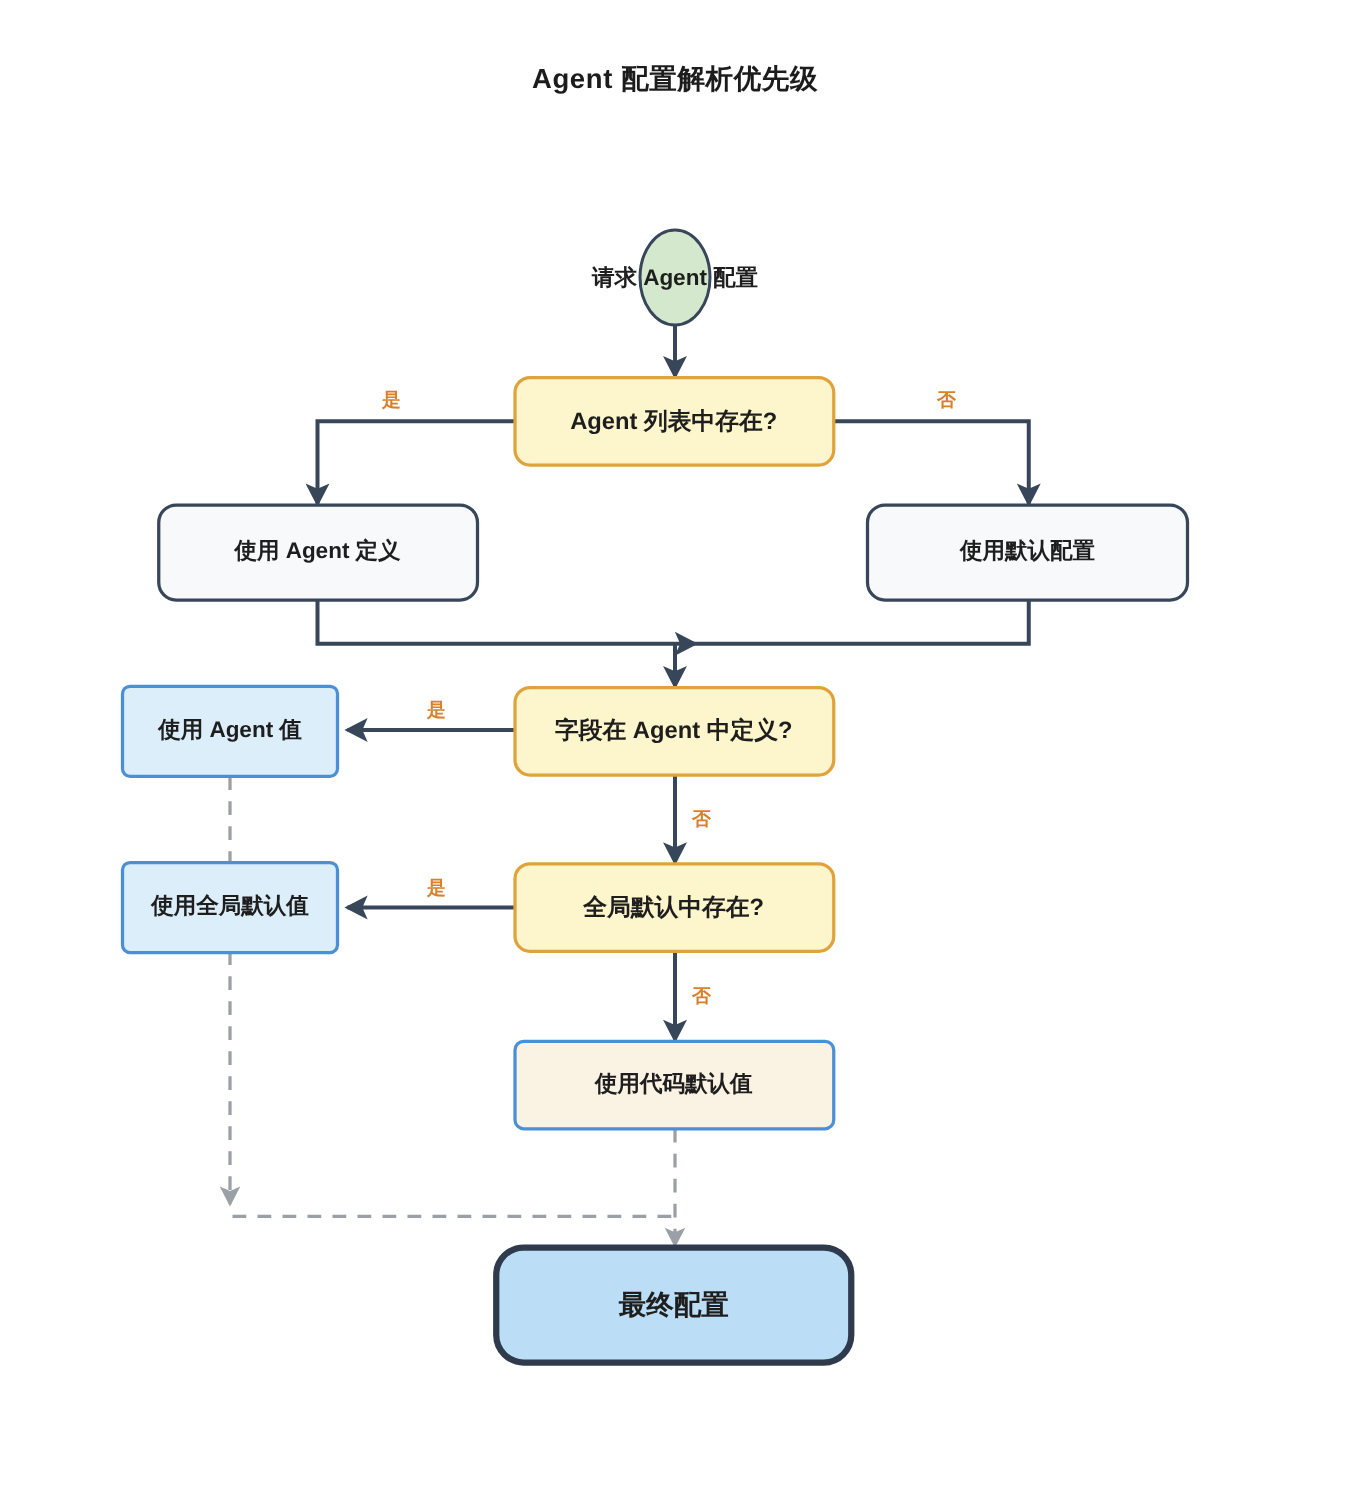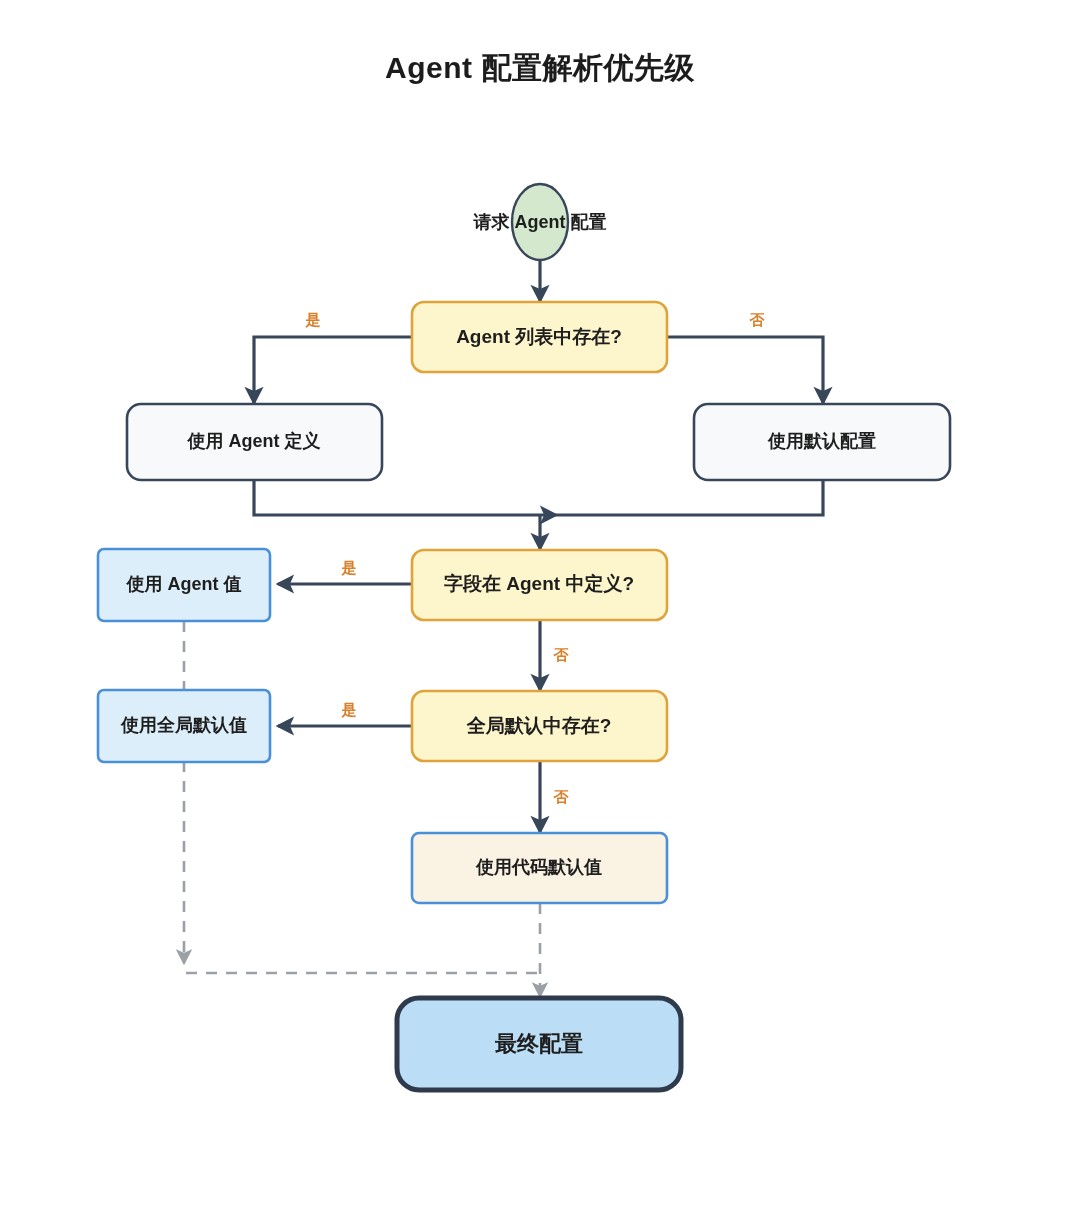--- a/index.html
+++ b/index.html
@@ -19,21 +19,21 @@
     width: 1080px;
     height: 1208px;
     background: #ffffff;
   }
   .diagram-title {
     position: absolute;
     top: 48px;
     left: 0;
     width: 1080px;
     text-align: center;
-    font-size: 30px;
+    font-size: 22px;
     font-weight: 700;
     color: #1c1c1c;
     letter-spacing: 0.5px;
   }
   svg#flow {
     position: absolute;
     top: 0;
     left: 0;
     width: 1080px;
     height: 1208px;

